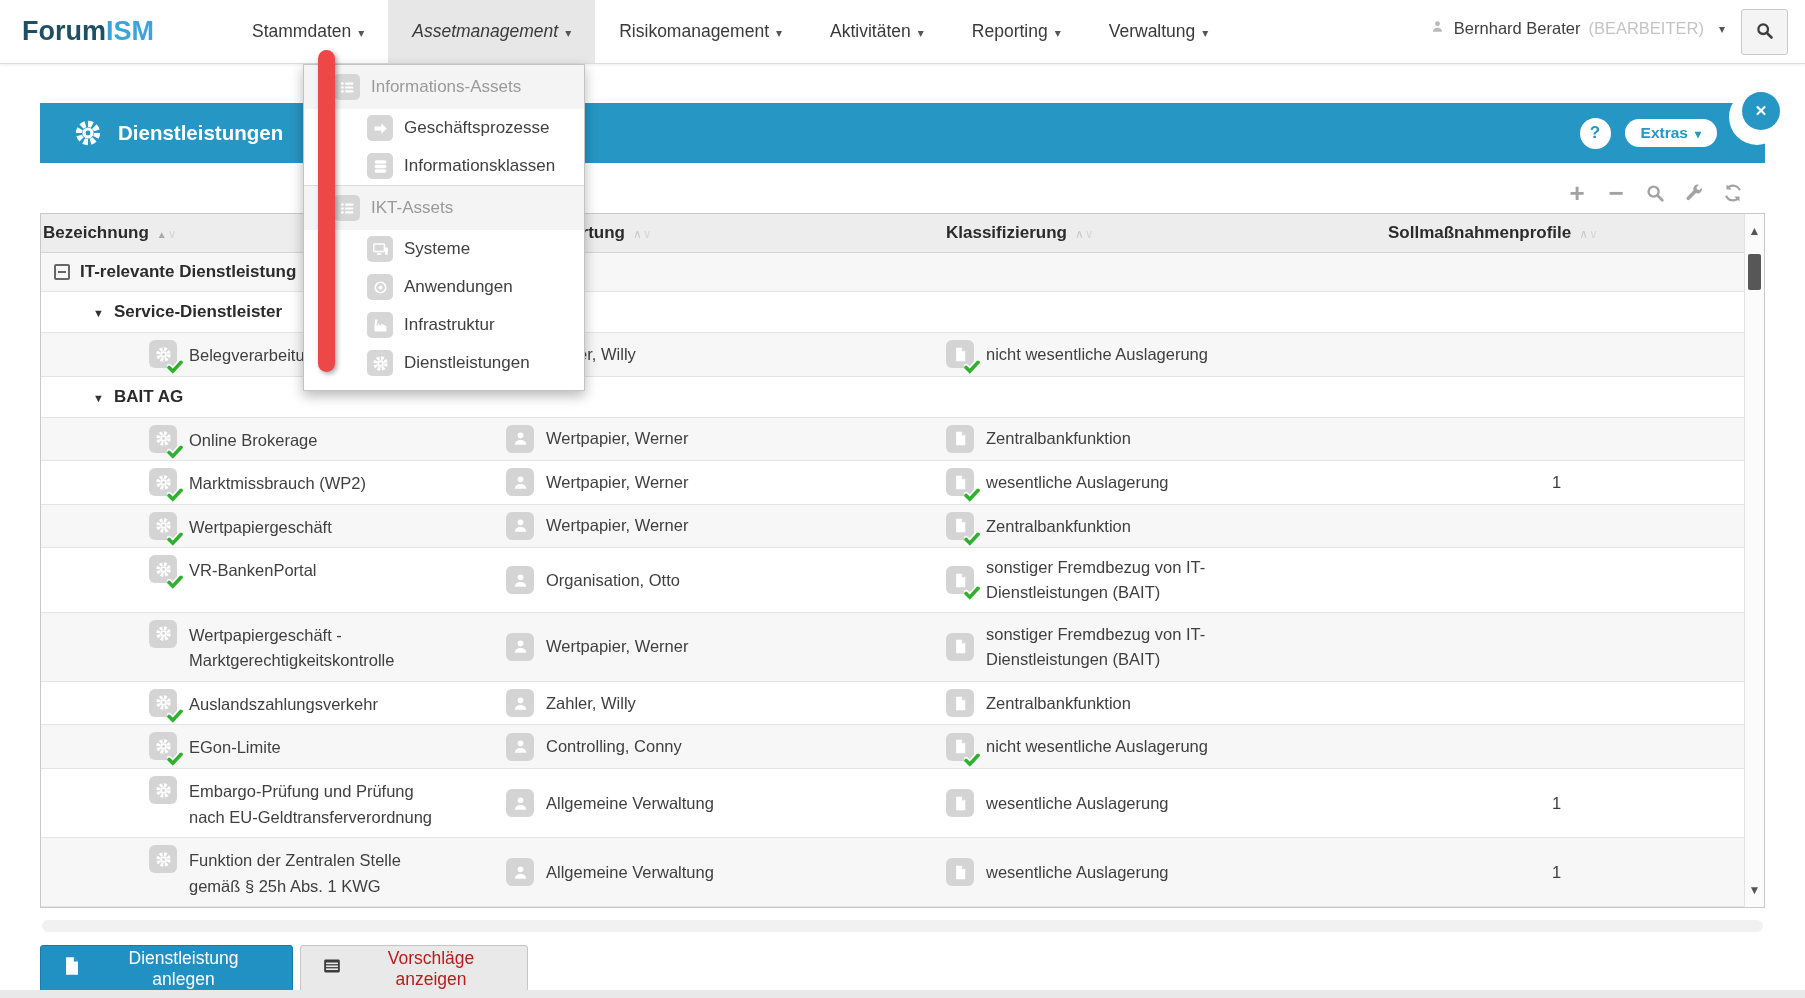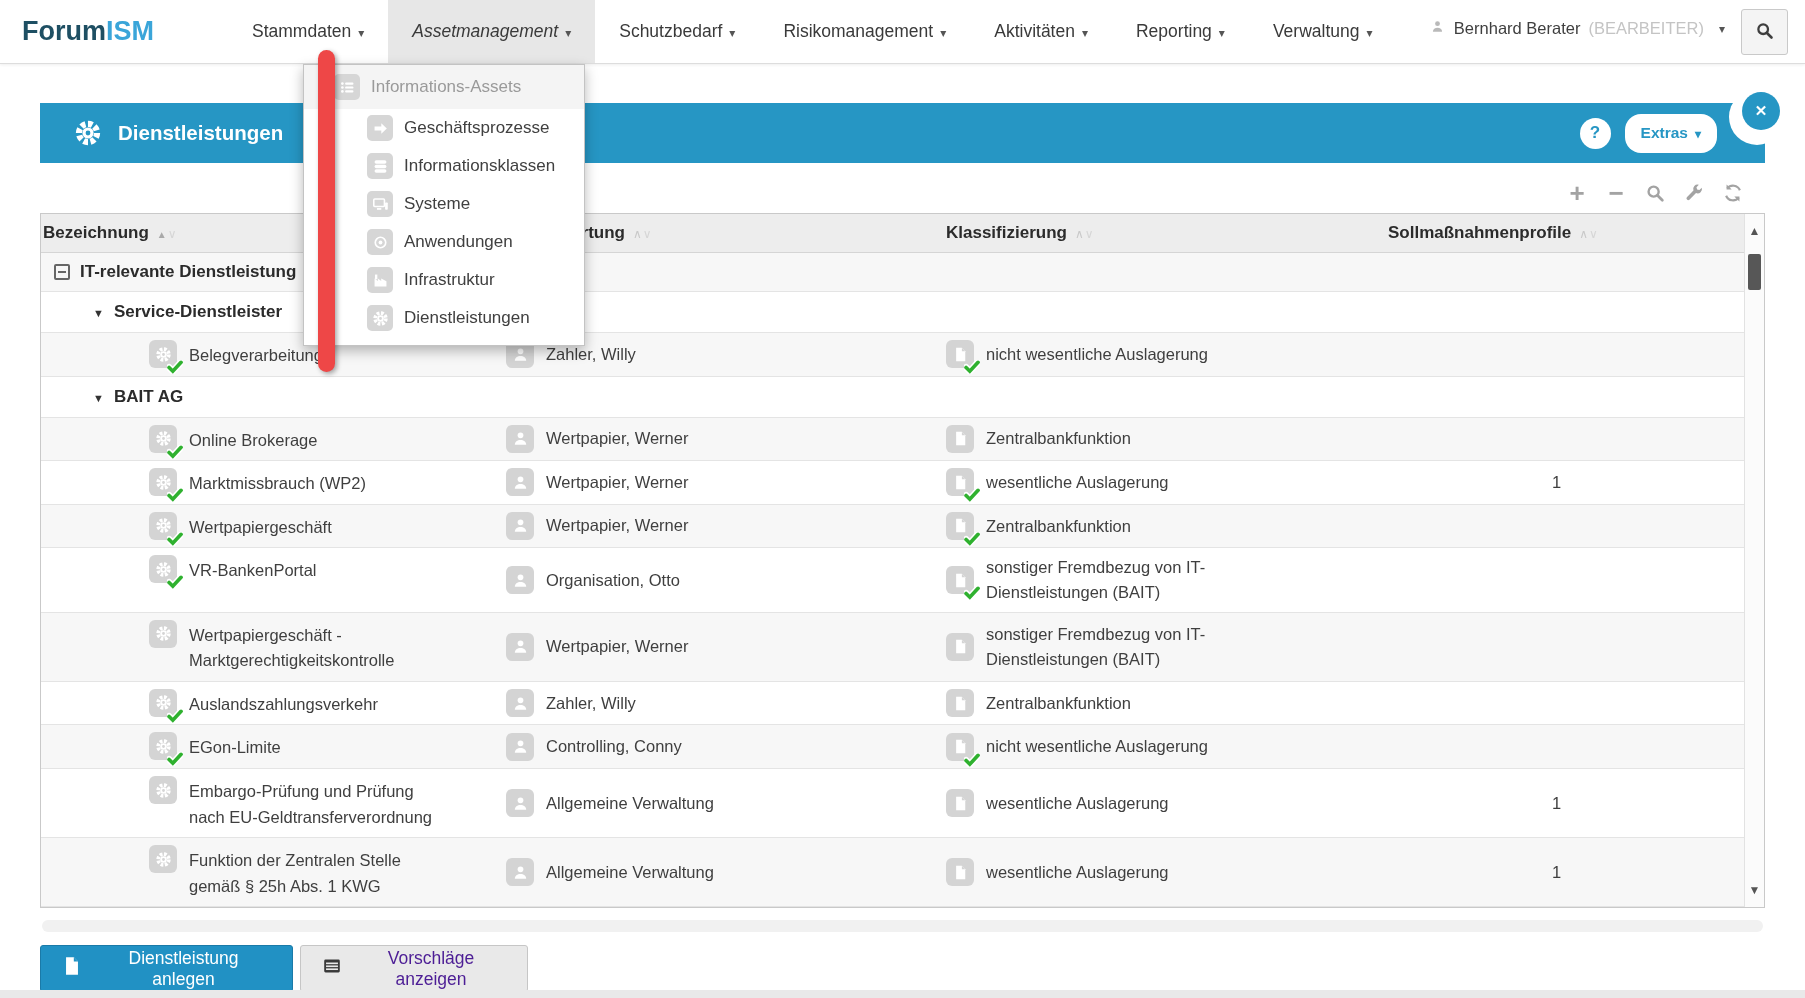--- a/index.html
+++ b/index.html
@@ -23,21 +23,21 @@
     border:1px solid #c9c9c9; border-radius:3px; display:flex; align-items:center; justify-content:center; cursor:pointer; }
 
   
   .panel-bar { position:absolute; left:40px; top:103px; width:1725px; height:60px; background:#2696c4; z-index:10;
     display:flex; align-items:center; }
   .panel-title { color:#fff; font-size:20.5px; font-weight:bold; margin-left:14px; }
   .panel-gear { margin-left:32px; width:32px; height:32px; }
   .panel-right { position:absolute; right:48px; top:0; height:60px; display:flex; align-items:center; gap:14px; }
   .help-btn { width:31px; height:31px; border-radius:50%; background:#fff; color:#2696c4; font-weight:bold;
     font-size:17px; display:flex; align-items:center; justify-content:center; cursor:pointer; border:none; }
-  .extras-btn { height:39px; border-radius:16px; background:#fff; color:#2696c4; font-weight:bold; font-size:15.5px;
+  .extras-btn { height:28px; border-radius:16px; background:#fff; color:#2696c4; font-weight:bold; font-size:15.5px;
     padding:0 16px; display:flex; align-items:center; cursor:pointer; border:none; }
   .extras-btn.caret::after { color:#2696c4; }
   .close-halo { position:absolute; left:1729px; top:89px; width:56px; height:56px; border-radius:50%; background:#fff; z-index:11; }
   .close-btn { position:absolute; left:1742px; top:92px; width:38px; height:38px; border-radius:50%; background:#2696c4;
     z-index:12; display:flex; align-items:center; justify-content:center; cursor:pointer; border:none; }
   .close-btn::after { content:"✕"; color:#fff; font-size:15px; font-weight:bold; }
 
   
   .toolbar { position:absolute; top:181px; right:60px; display:flex; align-items:center; gap:15px; z-index:5; }
   .tb-ico { width:24px; height:24px; display:flex; align-items:center; justify-content:center; cursor:pointer;
@@ -95,40 +95,37 @@
   
   .red-line { position:absolute; left:318px; top:50px; width:17px; height:322px; background:#ee4747;
     border-radius:9px; box-shadow:2px 2px 5px rgba(0,0,0,.35); z-index:60; }
 
   
   .footer-band { position:absolute; left:42px; top:920px; width:1721px; height:12px; background:#f1f1f1; border-radius:6px; }
   .btn { position:absolute; top:945px; height:47px; display:flex; align-items:center; gap:12px; font-size:17.5px;
     border-radius:3px; cursor:pointer; padding:0 20px; }
   .btn svg { width:22px; height:22px; }
   .btn-create { left:40px; width:253px; background:#2191c4; border:1px solid #1a7aa8; color:#fff; }
-  .btn-suggest { left:300px; width:228px; background:#e9e9e9; border:1px solid #c6c6c6; color:#4c1d95; }
+  .btn-suggest { left:300px; width:228px; background:#e9e9e9; border:1px solid #c6c6c6; color:#b91c1c; }
   .bottom-strip { position:absolute; left:0; top:990px; width:1805px; height:8px; background:#e9e9e9; }
 </style>
 </head>
 <body>
 
 <header class="topbar">
   <div class="brand">
     <span class="b1">Forum</span>
       <span class="b2">ISM</span>
   </div>
   <nav class="nav" id="nav-items">
       <div class="nav-item caret">
         <span>Stammdaten</span>
       </div>
       <div class="nav-item caret active">
         <span>Assetmanagement</span>
-      </div>
-      <div class="nav-item caret">
-        <span>Schutzbedarf</span>
       </div>
       <div class="nav-item caret">
         <span>Risikomanagement</span>
       </div>
       <div class="nav-item caret">
         <span>Aktivitäten</span>
       </div>
       <div class="nav-item caret">
         <span>Reporting</span>
       </div>
@@ -632,20 +629,33 @@
           <svg viewBox="0 0 24 24" class="glyph" fill="#fff">
             <rect x="4.5" y="4" width="15" height="4.4" rx="2.2"></rect>
             <rect x="4.5" y="9.8" width="15" height="4.4" rx="2.2"></rect>
             <rect x="4.5" y="15.6" width="15" height="4.4" rx="2.2"></rect>
           </svg>
         </span>
         <span>Informationsklassen</span>
       </div>
     </div>
     <div class="menu-sec">
+      <div class="menu-header">
+        <span class="mi-ico">
+          <svg viewBox="0 0 24 24" class="glyph" fill="#fff">
+            <circle cx="5.5" cy="7" r="1.7"></circle>
+            <rect x="9" y="5.6" width="10.5" height="2.8" rx="1.2"></rect>
+            <circle cx="5.5" cy="12" r="1.7"></circle>
+            <rect x="9" y="10.6" width="10.5" height="2.8" rx="1.2"></rect>
+            <circle cx="5.5" cy="17" r="1.7"></circle>
+            <rect x="9" y="15.6" width="10.5" height="2.8" rx="1.2"></rect>
+          </svg>
+        </span>
+        <span>IKT-Assets</span>
+      </div>
       <div class="menu-item">
         <span class="mi-ico">
           <svg viewBox="0 0 24 24" class="glyph">
             <rect x="3.5" y="5" width="13.5" height="9.5" rx="1.2" fill="none" stroke="#fff" stroke-width="2"></rect>
             <rect x="7.5" y="16.5" width="5.5" height="2.2" fill="#fff"></rect>
             <rect x="17.8" y="9.5" width="3.4" height="9.2" rx="1" fill="#fff"></rect>
           </svg>
         </span>
         <span>Systeme</span>
       </div>

